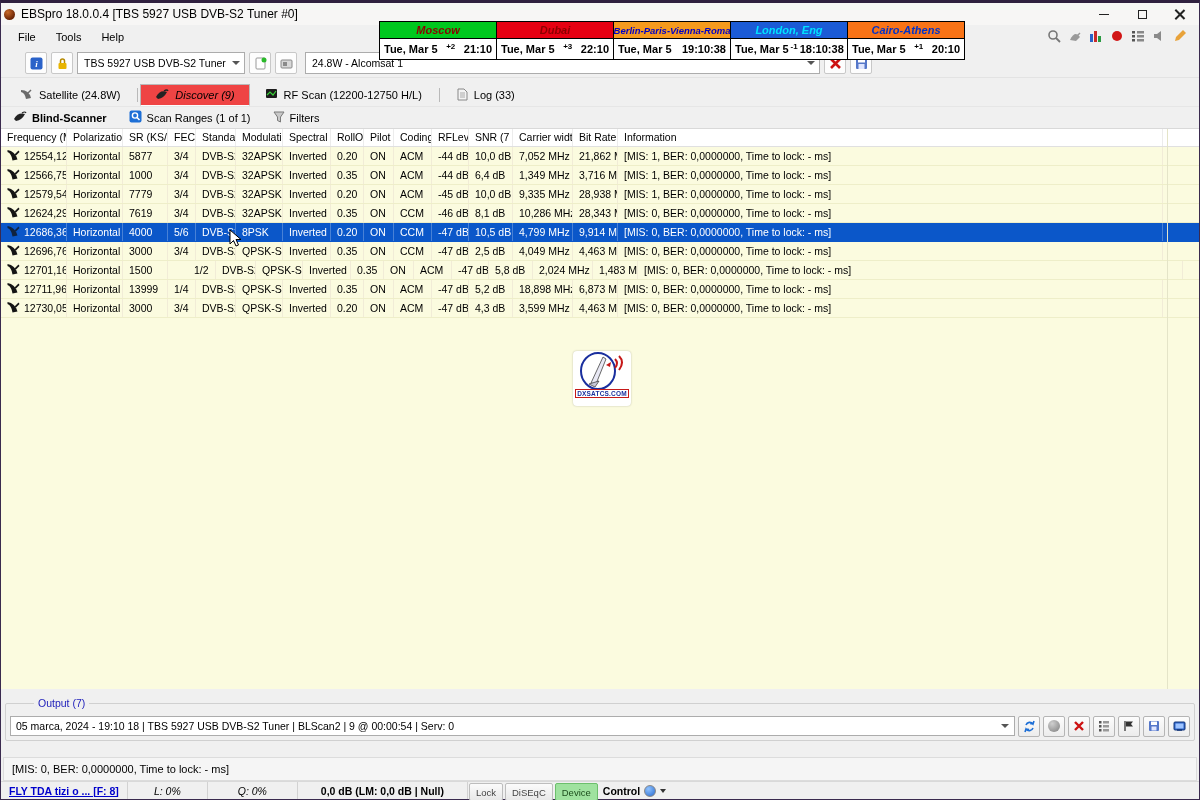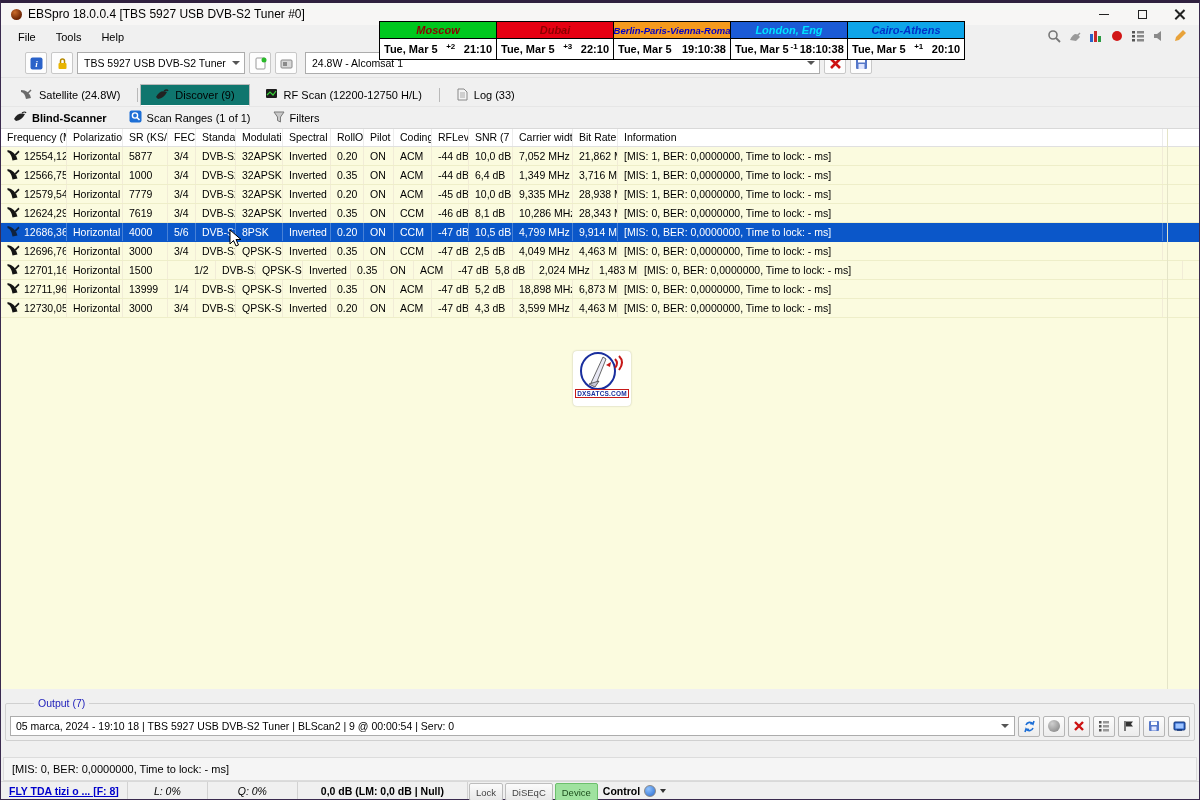--- a/index.html
+++ b/index.html
@@ -2,21 +2,21 @@
 <html><head>
 <meta charset="utf-8">
 <style>
   * { margin:0; padding:0; box-sizing:border-box; }
   html,body { width:1200px; height:800px; overflow:hidden; }
   body { font-family:"Liberation Sans", sans-serif; font-size:11px; color:#000; background:#3a2a4e; }
   .window { width:1200px; height:800px; display:flex; flex-direction:column; background:#f0f0f0;
             border:1px solid #3a2a4e; border-top:3px solid #30203f; position:relative; }
 
   
-  .titlebar { height:22px; background:#f7f6f5; display:flex; align-items:center; padding-left:10px; flex:0 0 auto; }
+  .titlebar { height:22px; background:#f7f6f5; display:flex; align-items:center; padding-left:3px; flex:0 0 auto; }
   .app-ball { width:11px; height:11px; border-radius:50%; background:radial-gradient(circle at 35% 30%, #c96a2a, #6b2405 70%); margin-right:6px; }
   .title-text { font-size:12px; }
   .win-controls { margin-left:auto; display:flex; height:100%; }
   .win-btn { width:38px; height:100%; display:flex; align-items:center; justify-content:center; }
   .glyph-min { width:10px; height:1px; background:#222; }
   .glyph-max { width:9px; height:9px; border:1px solid #222; }
   .glyph-close { position:relative; width:10px; height:10px; }
   .glyph-close::before,.glyph-close::after { content:""; position:absolute; left:4px; top:-1px; width:1.5px; height:13px; background:#222; }
   .glyph-close::before { transform:rotate(45deg); } .glyph-close::after { transform:rotate(-45deg); }
 
@@ -44,21 +44,21 @@
                 font-weight:bold; font-style:italic; font-size:11px; border-bottom:1px solid #000;
                 white-space:nowrap; overflow:hidden; }
   .clock-time { height:20px; display:flex; align-items:center; padding:0 4px; background:#fff; font-weight:bold; font-size:11px; white-space:nowrap;}
   .clock-off { font-size:8px; vertical-align:super; margin:0 2px; flex:1; text-align:center; position:relative; top:-3px;}
   .clock-hms { margin-left:auto; }
 
   
   .tabzone { flex:0 0 auto; padding-top:5px; background:#f0f0f0; }
   .tabbar { height:23px; display:flex; align-items:flex-end; padding-left:4px; }
   .tab { display:flex; align-items:center; gap:6px; padding:3px 14px; height:22px; border:1px solid transparent; }
-  .tab.active { background:#0f766e; border:1px solid #b9b9b9; border-bottom-color:#fcfcfc; }
+  .tab.active { background:#ef4444; border:1px solid #b9b9b9; border-bottom-color:#fcfcfc;font-style:italic; }
   .tab-sep { width:1px; height:14px; background:#b9b9b9; margin:0 2px 4px 2px; }
   .subbar { height:22px; display:flex; align-items:center; padding-left:8px; gap:14px; border-top:1px solid #e6e6e6;}
   .subtab { display:flex; align-items:center; gap:5px; padding:2px 4px; }
   .subtab.active { font-weight:bold; }
 
   
   .scanrow { flex:0 0 auto; height:26px; display:flex; align-items:center; padding:0 8px 0 10px; gap:8px; }
   .progress { flex:1; height:15px; background:#dcdcdc; border:1px solid #bcbcbc; border-radius:2px; margin-right:10px; }
   .scan-label { color:#000; }
   .scan-bold { font-weight:bold; }
@@ -267,21 +267,21 @@
       </div>
       <div class="clock">
         <div class="clock-city" style="background: rgb(27, 91, 214); color: rgb(0, 225, 255);">London, Eng</div>
         <div class="clock-time">
             <span>Tue, Mar 5</span>
             <span class="clock-off">-1</span>
             <span class="clock-hms">18:10:38</span>
           </div>
       </div>
       <div class="clock">
-        <div class="clock-city" style="background: #0ea5e9; color: rgb(0, 50, 200);">Cairo-Athens</div>
+        <div class="clock-city" style="background: #f97316; color: rgb(0, 50, 200);">Cairo-Athens</div>
         <div class="clock-time">
             <span>Tue, Mar 5</span>
             <span class="clock-off">+1</span>
             <span class="clock-hms">20:10</span>
           </div>
       </div>
     </div>
   </div>
 
   <div class="tabzone">

